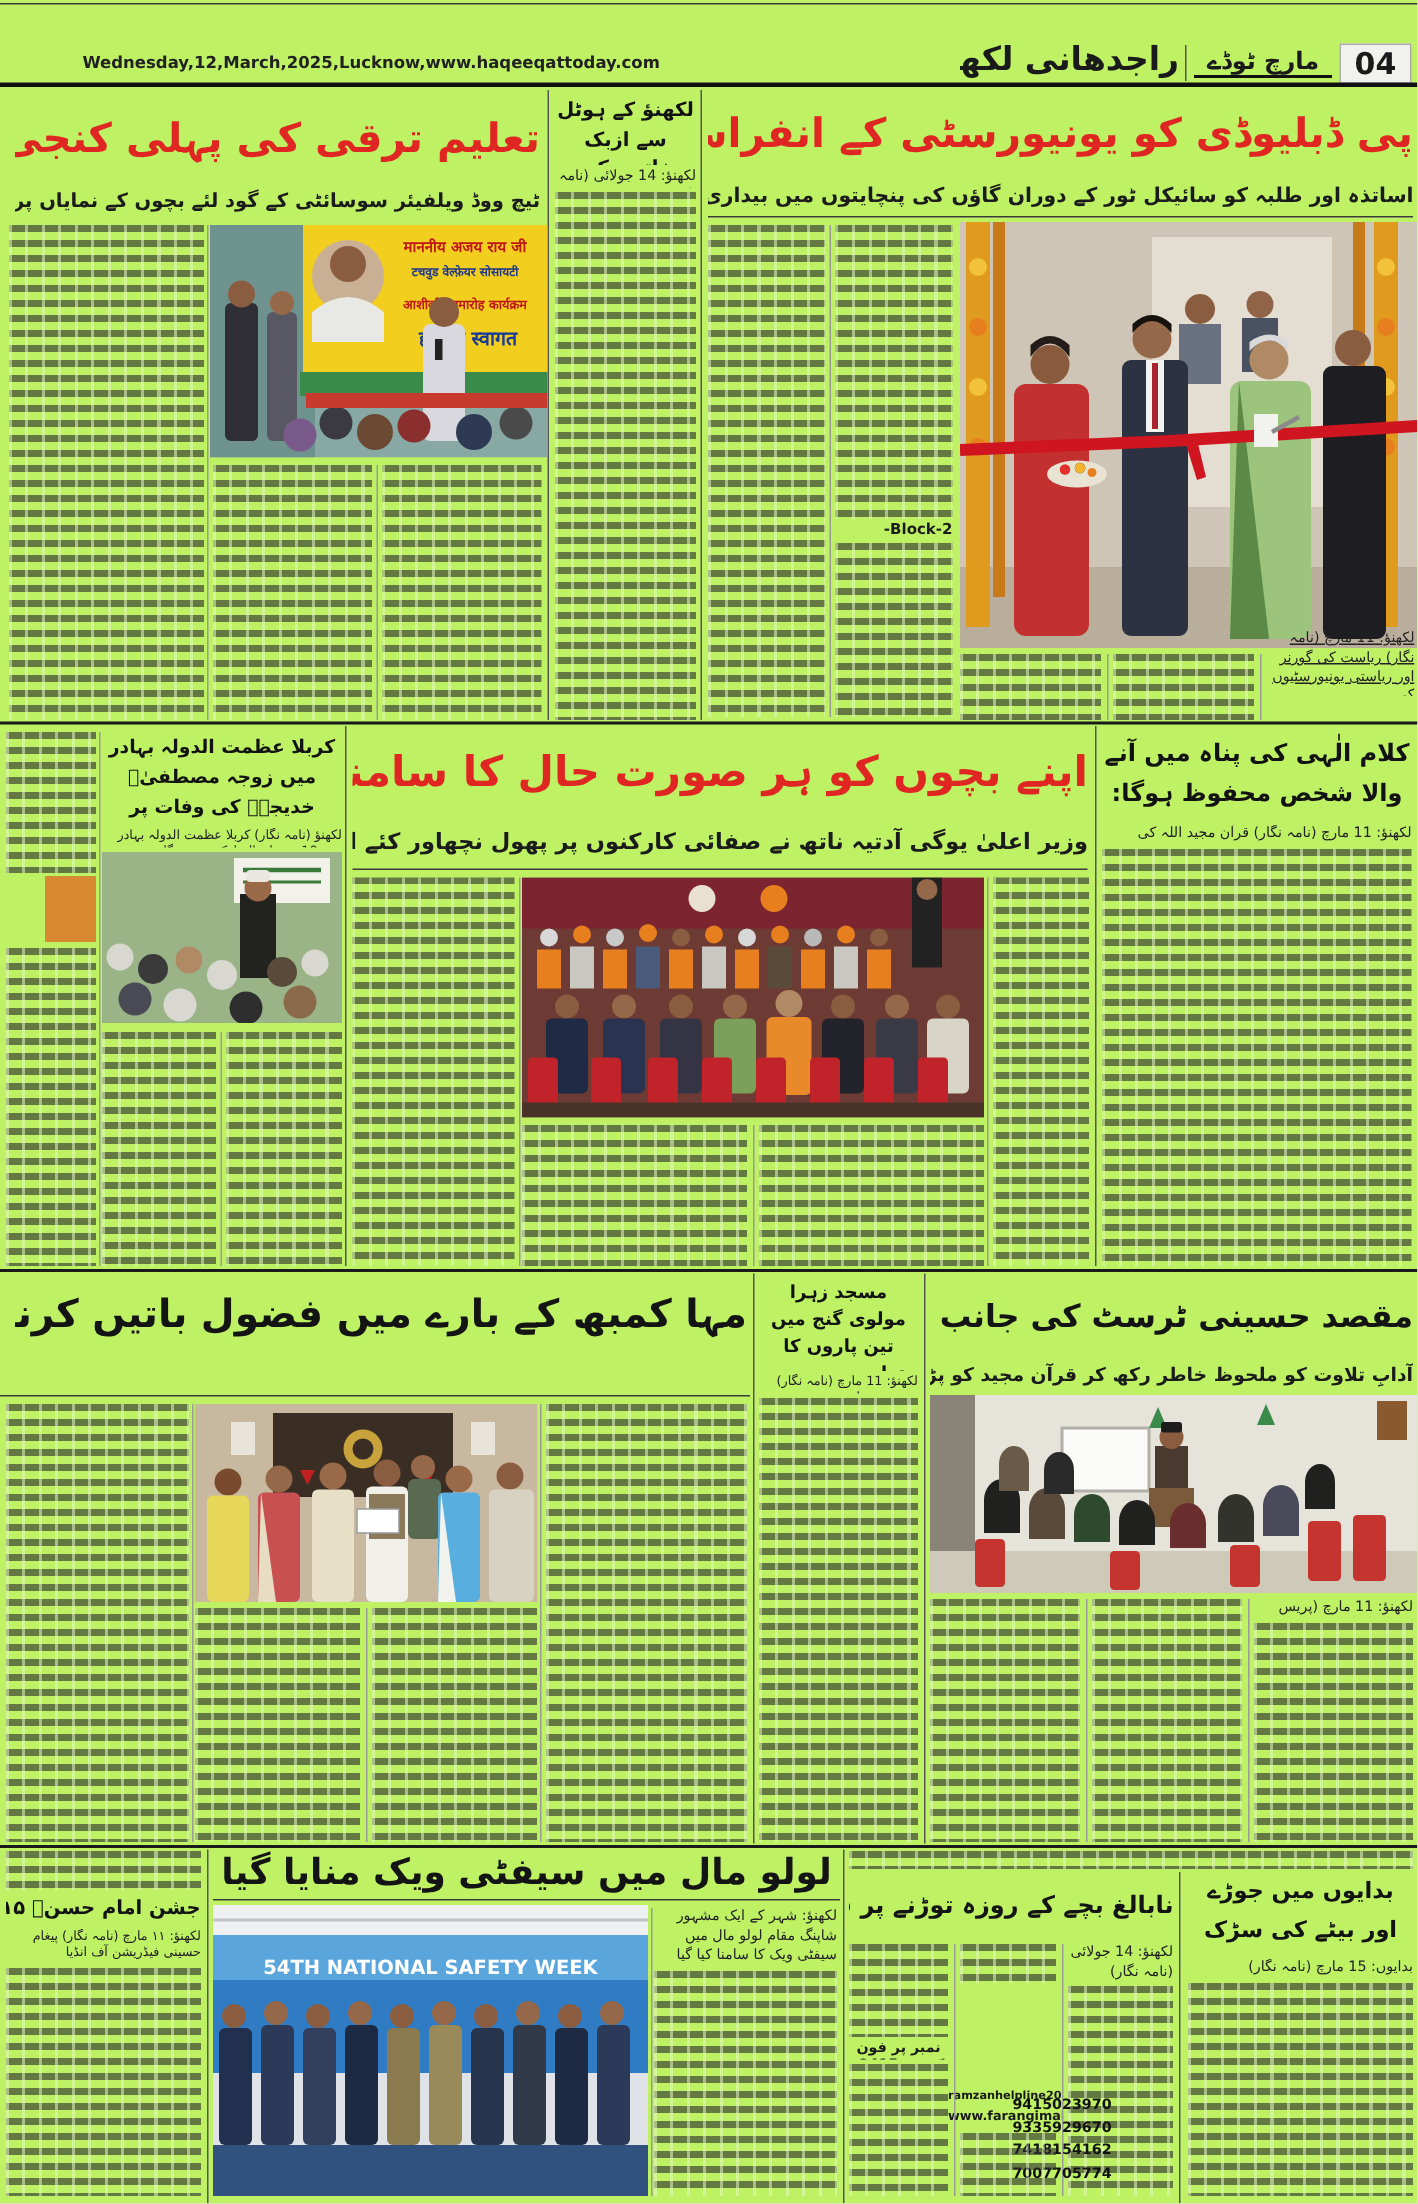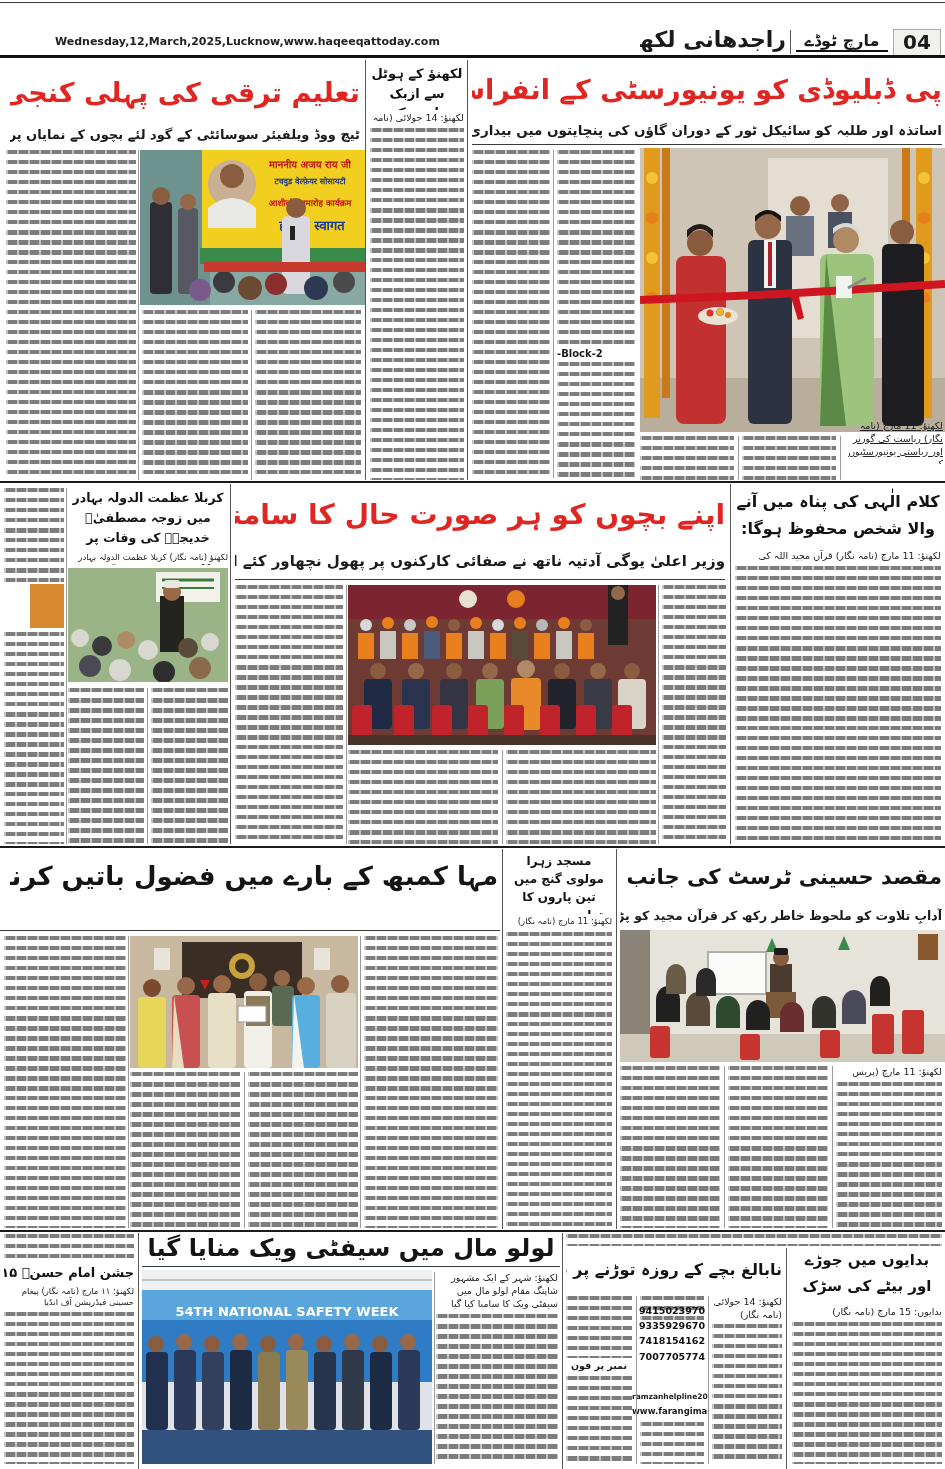--- a/index.html
+++ b/index.html
@@ -1,16 +1,16 @@
 <!DOCTYPE html>
 <html lang="ur"><head>
 <meta charset="utf-8">
 <style>
   html,body{margin:0;padding:0;background:#e9e9e6;}
-  .page{position:relative;width:945px;height:1469px;background:#ffffff;margin:0 auto;overflow:hidden;
+  .page{position:relative;width:945px;height:1469px;background:#bef264;margin:0 auto;overflow:hidden;
         font-family:"DejaVu Sans","Liberation Sans",sans-serif;color:#1a1a1a;}
   .abs{position:absolute;}
   .rtl{direction:rtl;unicode-bidi:embed;}
   .hl-red{color:#e02622;font-weight:800;text-align:center;overflow:hidden;white-space:nowrap;}
   .hl-blk{color:#141414;font-weight:800;text-align:center;overflow:hidden;}
   .sub{font-weight:700;text-align:center;color:#1b1b1b;overflow:hidden;}
   .mini-hl{font-weight:800;text-align:center;color:#121212;overflow:hidden;line-height:1.5;}
   .dateline{font-size:9.5px;line-height:1.35;text-align:right;color:#222;overflow:hidden;}
   .hr{background:#1a1a1a;height:2px;}
   .hr-thin{background:#3a3a3a;height:1px;}
@@ -87,21 +87,21 @@
       <path d="M0 152 L140 146 L305 136" stroke="#cf1520" stroke-width="8" fill="none"></path>
       <path d="M150 146 l8 26 l6 -2 l-6 -25 z" fill="#cf1520"></path>
       <rect x="196" y="128" width="16" height="22" fill="#f2f2ee"></rect>
       <line x1="208" y1="140" x2="226" y2="130" stroke="#8a8a8a" stroke-width="3"></line>
     </svg>
   </div>
 
   <div class="abs ft" style="left:472px;top:150px;width:78px;height:328px;"></div>
   <div class="abs vr-lt" style="left:553px;top:150px;height:328px;"></div>
   <div class="abs ft" style="left:557px;top:150px;width:78px;height:196px;"></div>
-  <div class="abs" style="left:557px;top:348px;width:78px;height:12px;font-size:10px;font-weight:700;text-align:left;">-Block-2</div>
+  <div class="abs" style="left:557px;top:348px;width:78px;height:12px;font-size:10px;font-weight:700;text-align:right;">-Block-2</div>
   <div class="abs ft" style="left:557px;top:362px;width:78px;height:116px;"></div>
 
   <div class="abs rtl dateline" style="left:845px;top:420px;width:98px;height:44px;text-decoration:underline;">لکھنؤ: 11 مارچ (نامہ نگار) ریاست کی گورنر اور ریاستی یونیورسٹیوں کی</div>
   <div class="abs vr-lt" style="left:840px;top:436px;height:44px;"></div>
   <div class="abs ft" style="left:742px;top:436px;width:94px;height:44px;"></div>
   <div class="abs vr-lt" style="left:738px;top:436px;height:44px;"></div>
   <div class="abs ft" style="left:640px;top:436px;width:94px;height:44px;"></div>
 
   <div class="abs rtl hl-red" style="left:10px;top:64px;width:350px;height:58px;font-size:27px;line-height:58px;">تعلیم ترقی کی پہلی کنجی ہے: اجے رائے</div>
   <div class="abs rtl sub" style="left:10px;top:124px;width:350px;height:22px;font-size:13px;line-height:22px;white-space:nowrap;">ٹیچ ووڈ ویلفیئر سوسائٹی کے گود لئے بچوں کے نمایاں پر اعزازی تقریب</div>
@@ -417,21 +417,21 @@
   <div class="abs vr-lt" style="left:434px;top:1272px;height:192px;"></div>
 
   <div class="abs ft" style="left:566px;top:1234px;width:376px;height:12px;"></div>
   <div class="abs rtl hl-blk" style="left:566px;top:1250px;width:216px;height:40px;font-size:16px;line-height:40px;white-space:nowrap;">نابالغ بچے کے روزہ توڑنے پر قضا واجب نہیں</div>
 
   <div class="abs rtl dateline" style="left:712px;top:1296px;width:70px;height:26px;">لکھنؤ: 14 جولائی (نامہ نگار) رمضان ہیلپ لائن</div>
   <div class="abs ft" style="left:712px;top:1324px;width:70px;height:140px;"></div>
   <div class="abs vr-lt" style="left:708px;top:1296px;height:168px;"></div>
 
   <div class="abs ft" style="left:640px;top:1296px;width:64px;height:26px;"></div>
-  <div class="abs contact" style="left:638px;top:1303px;width:68px;height:64px;font-size:9.5px;">
+  <div class="abs contact" style="left:638px;top:1396px;width:68px;height:64px;font-size:9.5px;padding-left:36px;">
     <span>9415023970  9335929670</span><br>
     <span>7418154162  7007705774</span><br>
     <span>9140427677</span>
   </div>
   <div class="abs" style="left:632px;top:1392px;width:76px;height:12px;font-size:7.5px;font-weight:700;text-align:center;overflow:hidden;">ramzanhelpline2005@gmail.com</div>
   <div class="abs" style="left:632px;top:1406px;width:76px;height:12px;font-size:8.5px;font-weight:700;text-align:center;overflow:hidden;">www.farangimahal.in</div>
   <div class="abs ft" style="left:640px;top:1422px;width:64px;height:42px;"></div>
   <div class="abs vr-lt" style="left:636px;top:1296px;height:168px;"></div>
 
   <div class="abs ft" style="left:566px;top:1296px;width:66px;height:62px;"></div>

